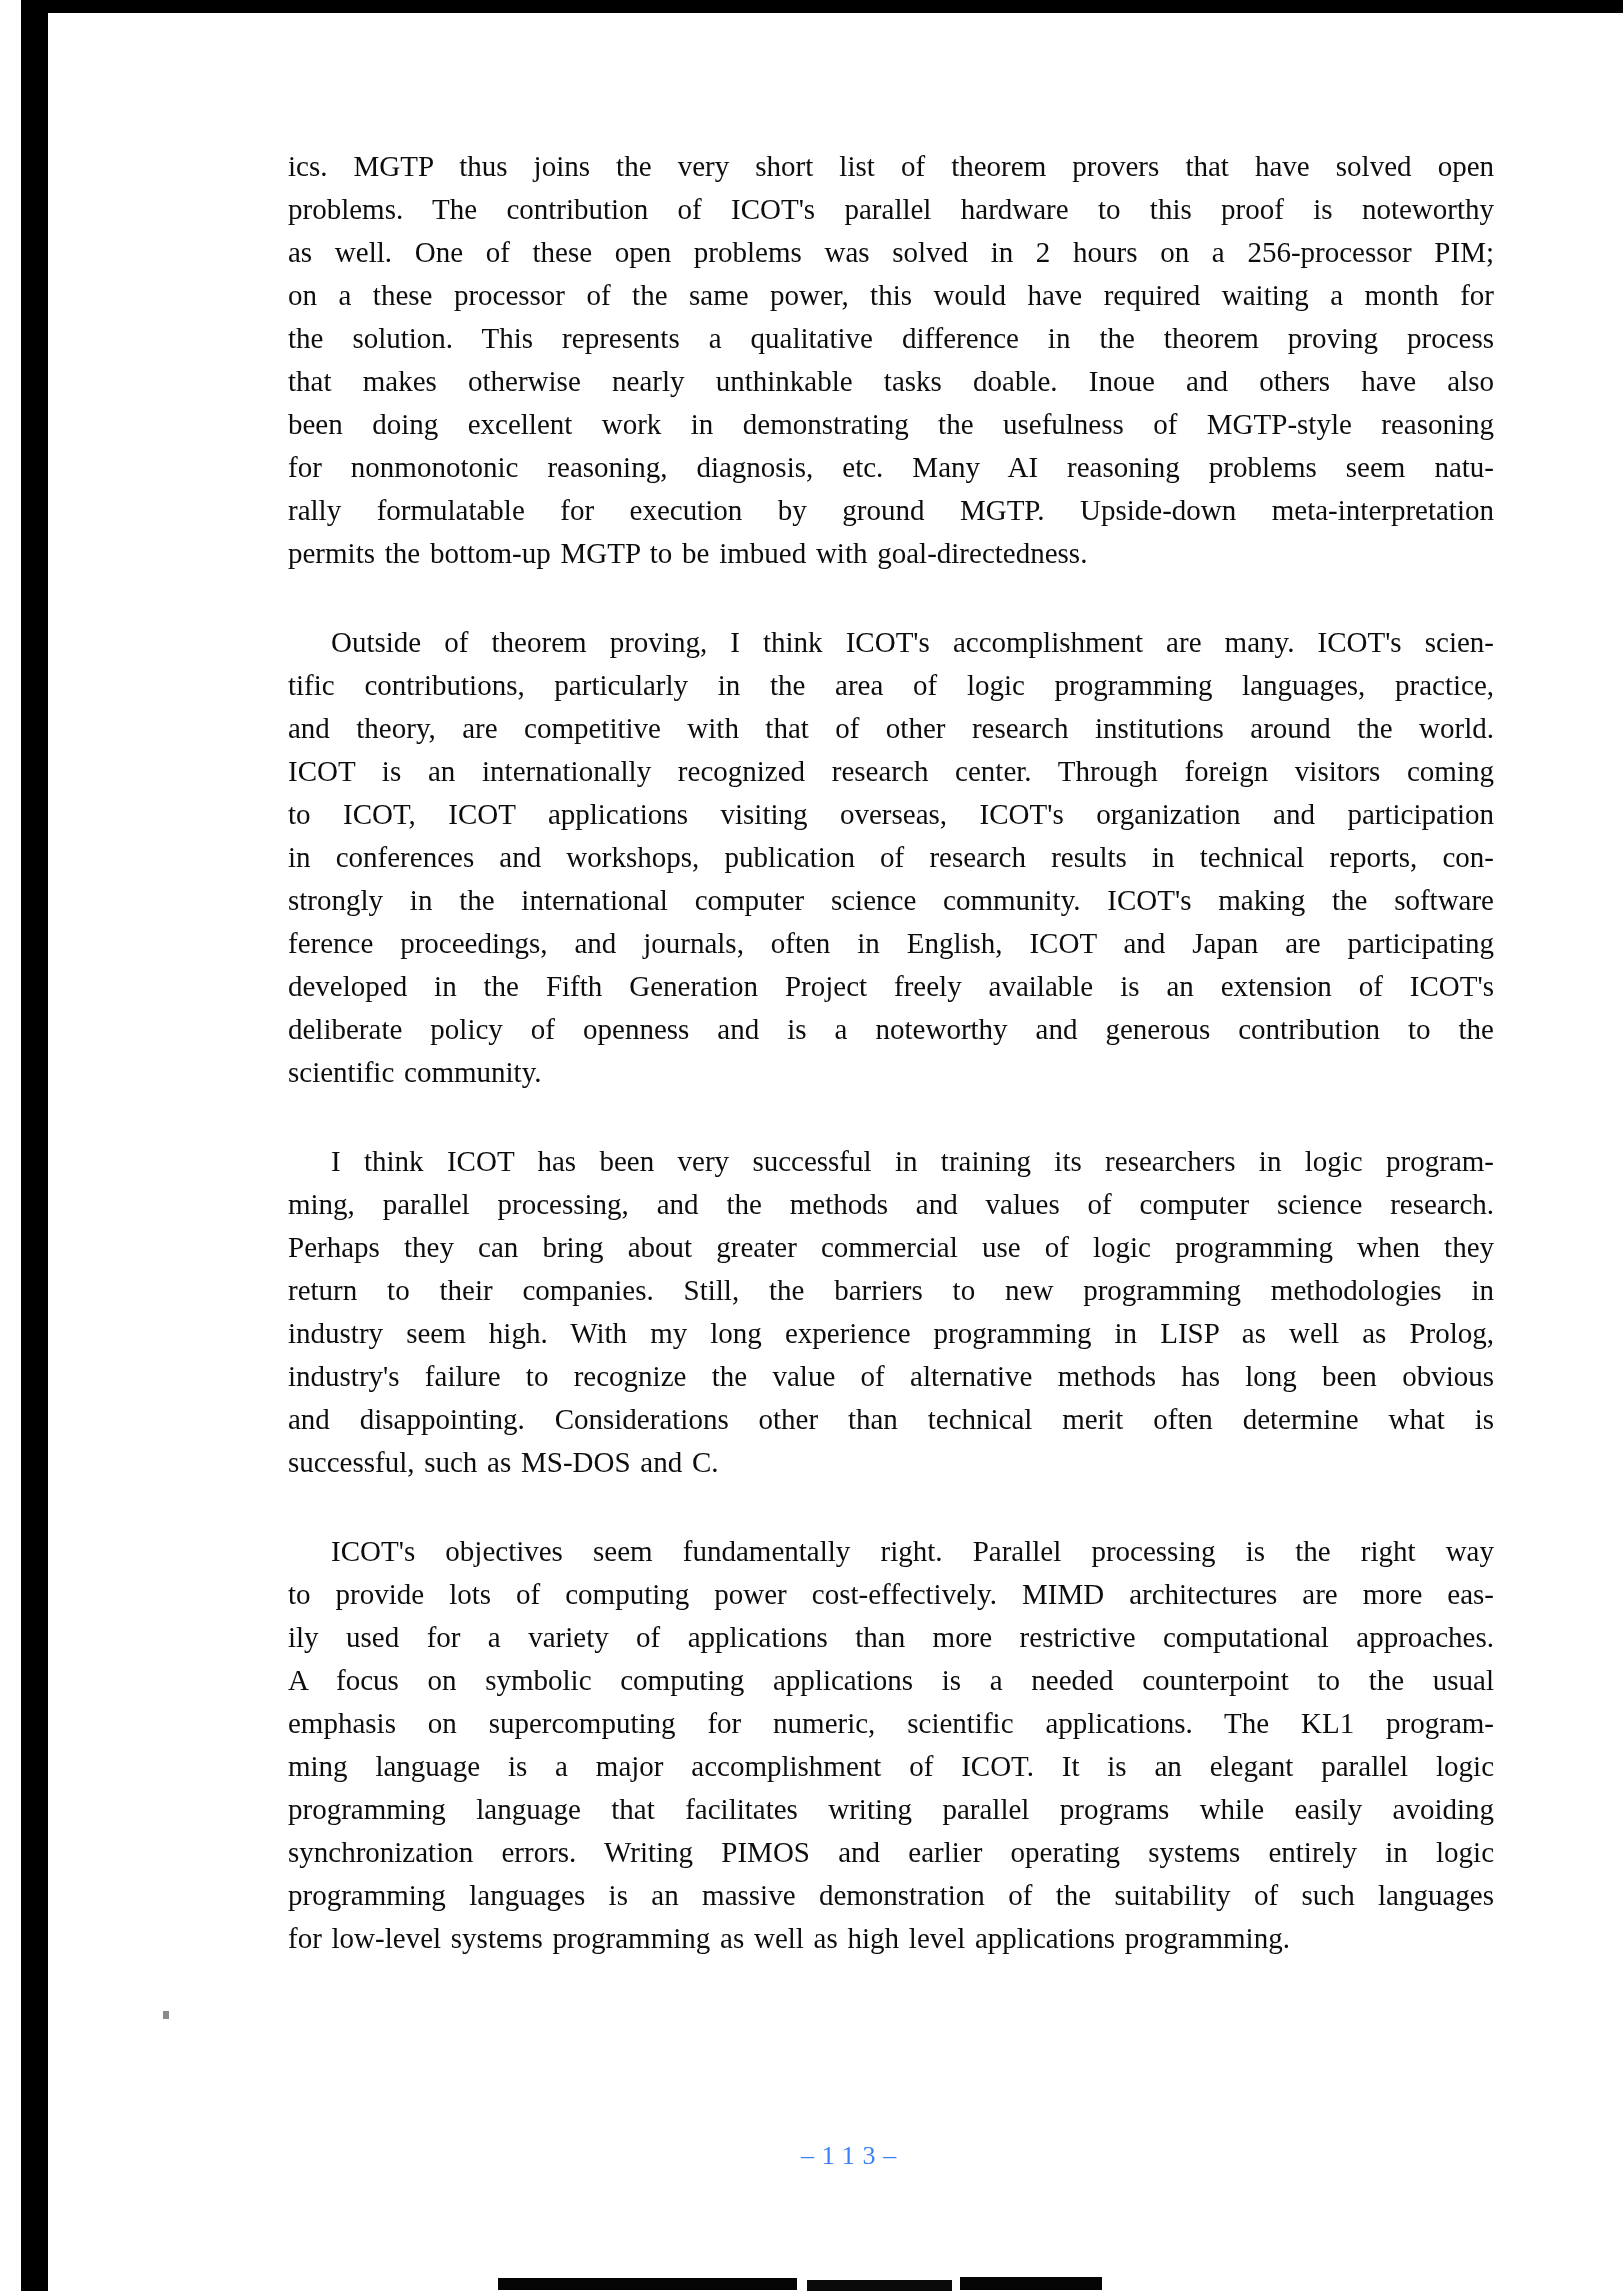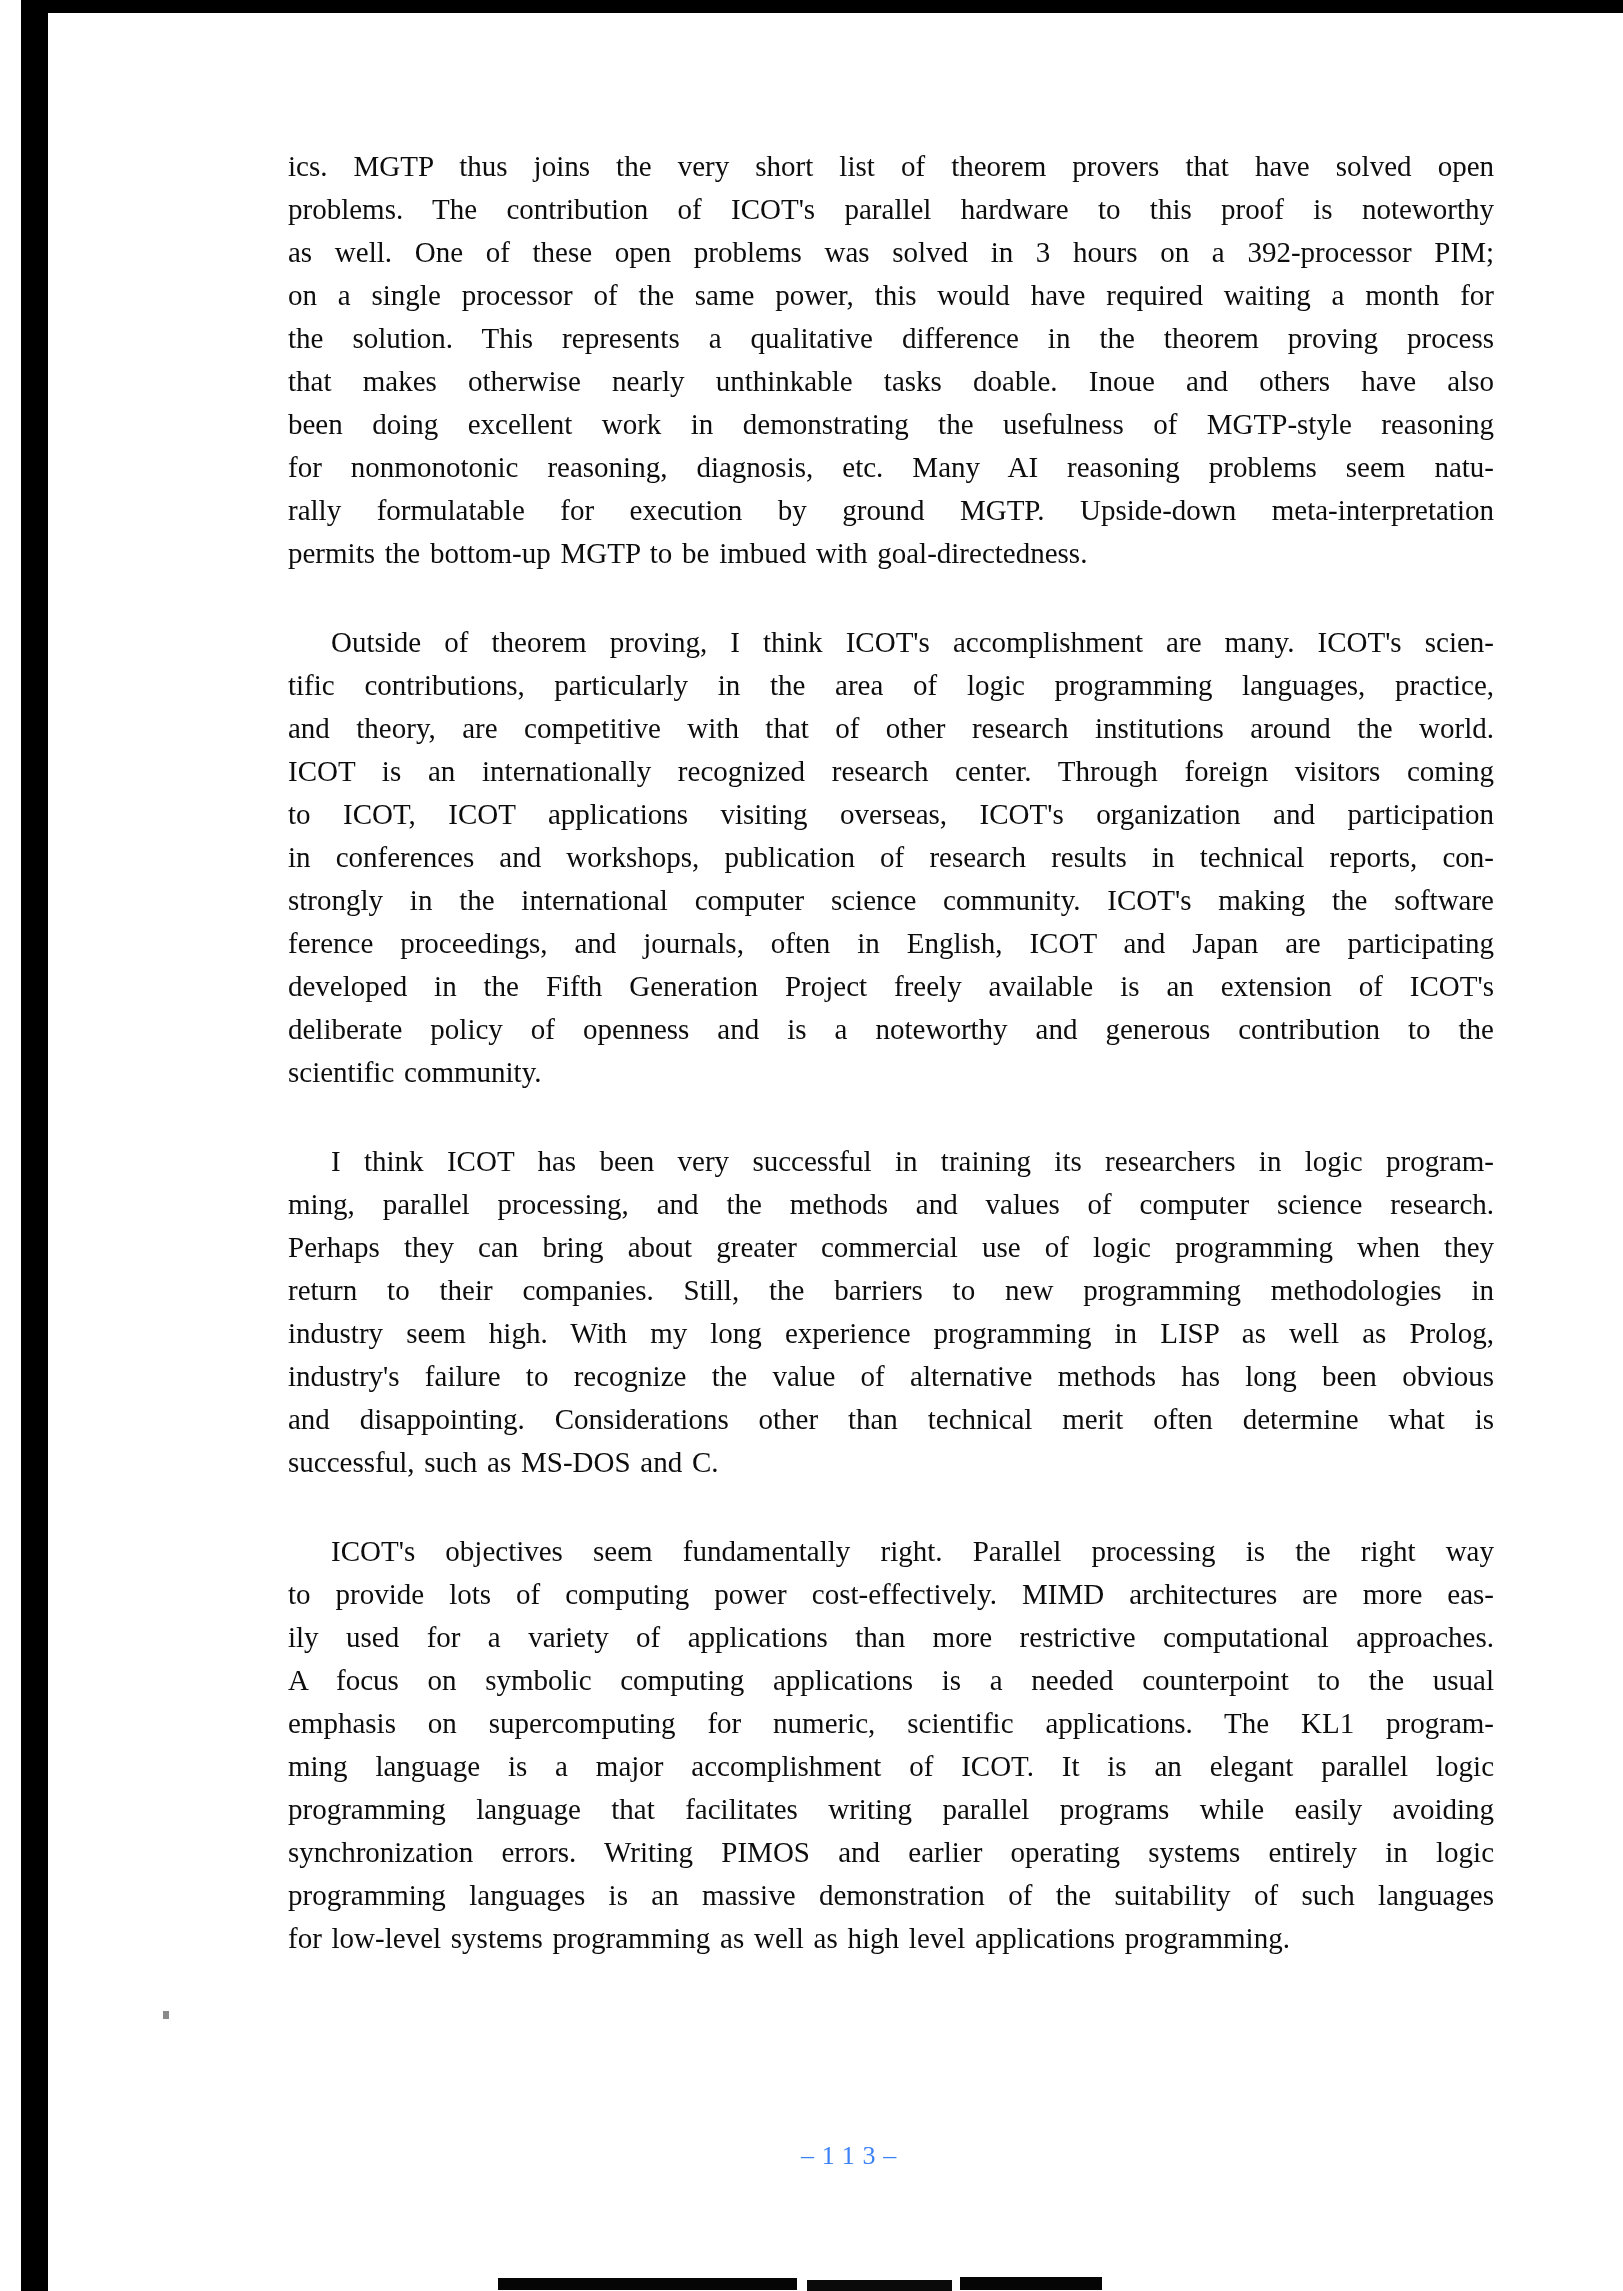--- a/index.html
+++ b/index.html
@@ -61,22 +61,22 @@
   <div class="bar bar-right"></div>
   <div class="bar smudge-1"></div>
   <div class="bar smudge-2"></div>
   <div class="bar smudge-3"></div>
   <div class="bar speck"></div>
 
   <main class="text-block">
       <div class="paragraph">
         <div class="line">ics.  MGTP thus joins the very short list of theorem provers that have solved open</div>
         <div class="line">problems.  The contribution of ICOT's parallel hardware to this proof is noteworthy</div>
-        <div class="line">as well.  One of these open problems was solved in 3 hours on a 392-processor PIM;</div>
-        <div class="line">on a single processor of the same power, this would have required waiting a month for</div>
+        <div class="line">as well.  One of these open problems was solved in 2 hours on a 256-processor PIM;</div>
+        <div class="line">on a these processor of the same power, this would have required waiting a month for</div>
         <div class="line">the solution.  This represents a qualitative difference in the theorem proving process</div>
         <div class="line">that makes otherwise nearly unthinkable tasks doable.  Inoue and others have also</div>
         <div class="line">been doing excellent work in demonstrating the usefulness of MGTP-style reasoning</div>
         <div class="line">for nonmonotonic reasoning, diagnosis, etc.  Many AI reasoning problems seem natu-</div>
         <div class="line">rally formulatable for execution by ground MGTP. Upside-down meta-interpretation</div>
         <div class="line last">permits the bottom-up MGTP to be imbued with goal-directedness.</div>
       </div>
       <div class="paragraph">
         <div class="line indent">Outside of theorem proving, I think ICOT's accomplishment are many.  ICOT's scien-</div>
         <div class="line">tific contributions, particularly in the area of logic programming languages, practice,</div>

